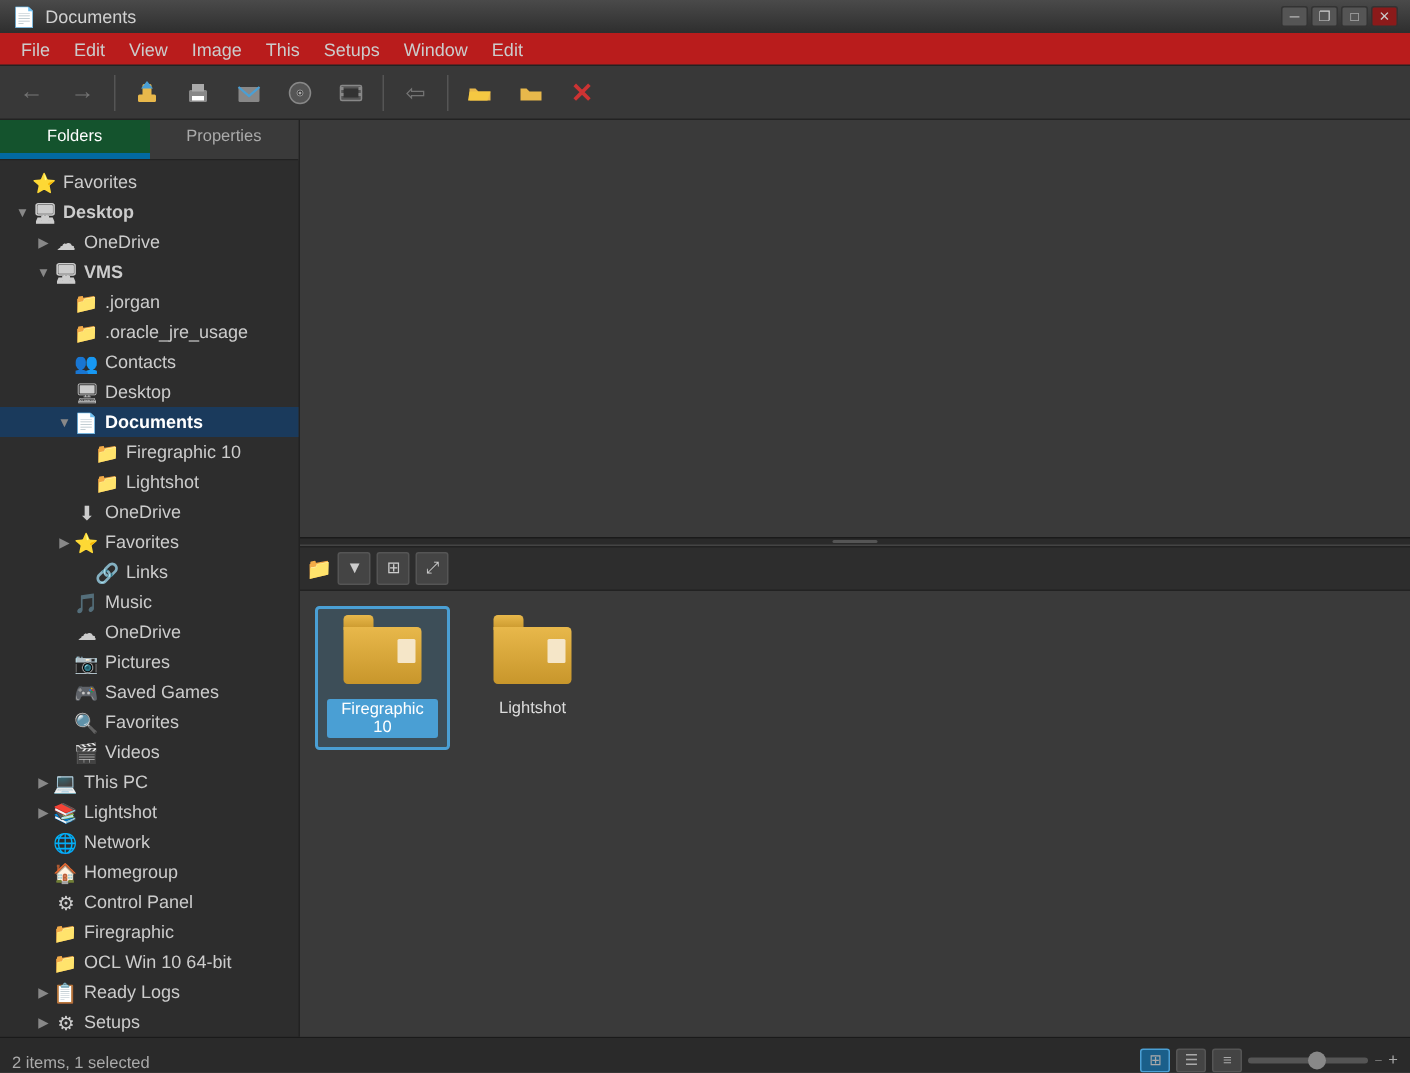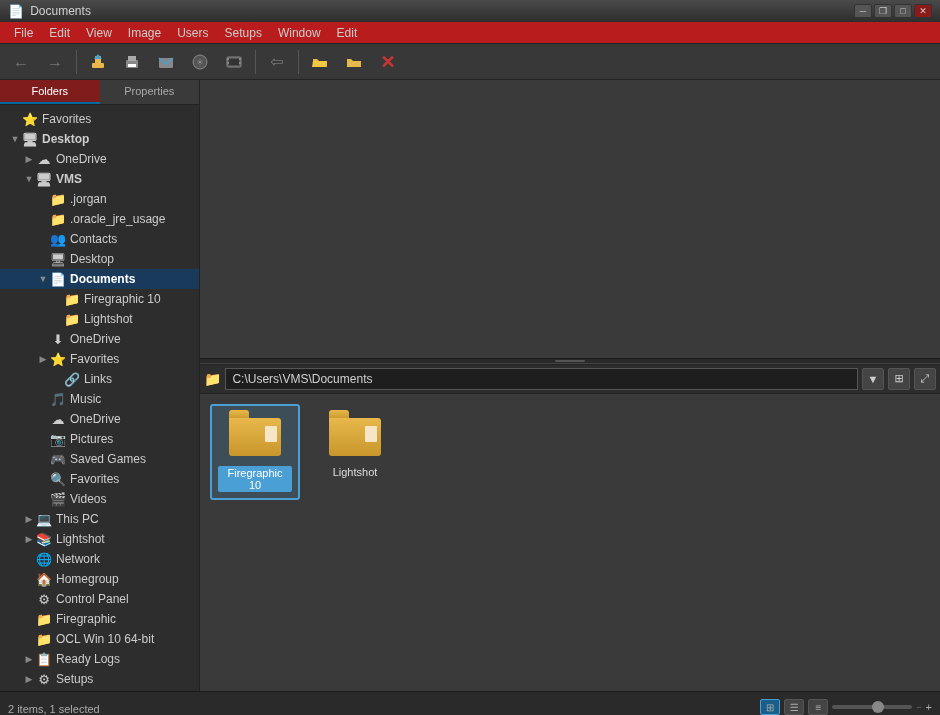--- a/index.html
+++ b/index.html
@@ -116,22 +116,22 @@
       flex: 1;
       text-align: center;
       padding: 5px;
       font-size: 11px;
       color: #aaa;
       cursor: pointer;
       border-bottom: 2px solid transparent;
     }
     .panel-tab.active {
       color: #fff;
-      background: #7f1d1d;
-      border-bottom: 2px solid #0369a1;
+      background: #14532d;
+      border-bottom: 4px solid #0369a1;
     }
     #tree-container {
       flex: 1;
       overflow-y: auto;
       overflow-x: hidden;
       padding: 4px 0;
     }
     #tree-container::-webkit-scrollbar { width: 8px; }
     #tree-container::-webkit-scrollbar-track { background: #2d2d2d; }
     #tree-container::-webkit-scrollbar-thumb { background: #555; }
@@ -386,21 +386,21 @@
     <div class="title-btn">□</div>
     <div class="title-btn close-btn">✕</div>
   </div>
 </div>
 
 <div id="menu-bar">
   <span class="menu-item">File</span>
   <span class="menu-item">Edit</span>
   <span class="menu-item">View</span>
   <span class="menu-item">Image</span>
-  <span class="menu-item">Users</span>
+  <span class="menu-item">This</span>
   <span class="menu-item">Setups</span>
   <span class="menu-item">Window</span>
   <span class="menu-item">Edit</span>
 </div>
 
 <div id="toolbar">
   <div class="toolbar-btn disabled">←</div>
   <div class="toolbar-btn disabled">→</div>
   <div class="toolbar-separator"></div>
   <div class="toolbar-btn">
@@ -652,21 +652,20 @@
   <div id="right-panel">
 
     <div id="preview-area" style="background:#3a3a3a; height:170px; flex-shrink:0;"></div>
 
     <div class="preview-divider">
       <div class="preview-divider-dot"></div>
     </div>
 
     <div id="address-bar">
       <span id="address-bar-folder-icon">📁</span>
-      <input id="address-input" type="text" value="C:\Users\VMS\Documents" style="">
       <div class="addr-btn">▼</div>
       <div class="addr-btn">⊞</div>
       <div class="addr-btn">⤢</div>
     </div>
 
     <div id="files-area">
 
       <div class="file-item selected">
         <div class="file-folder-icon">
           <div class="folder-shape">

